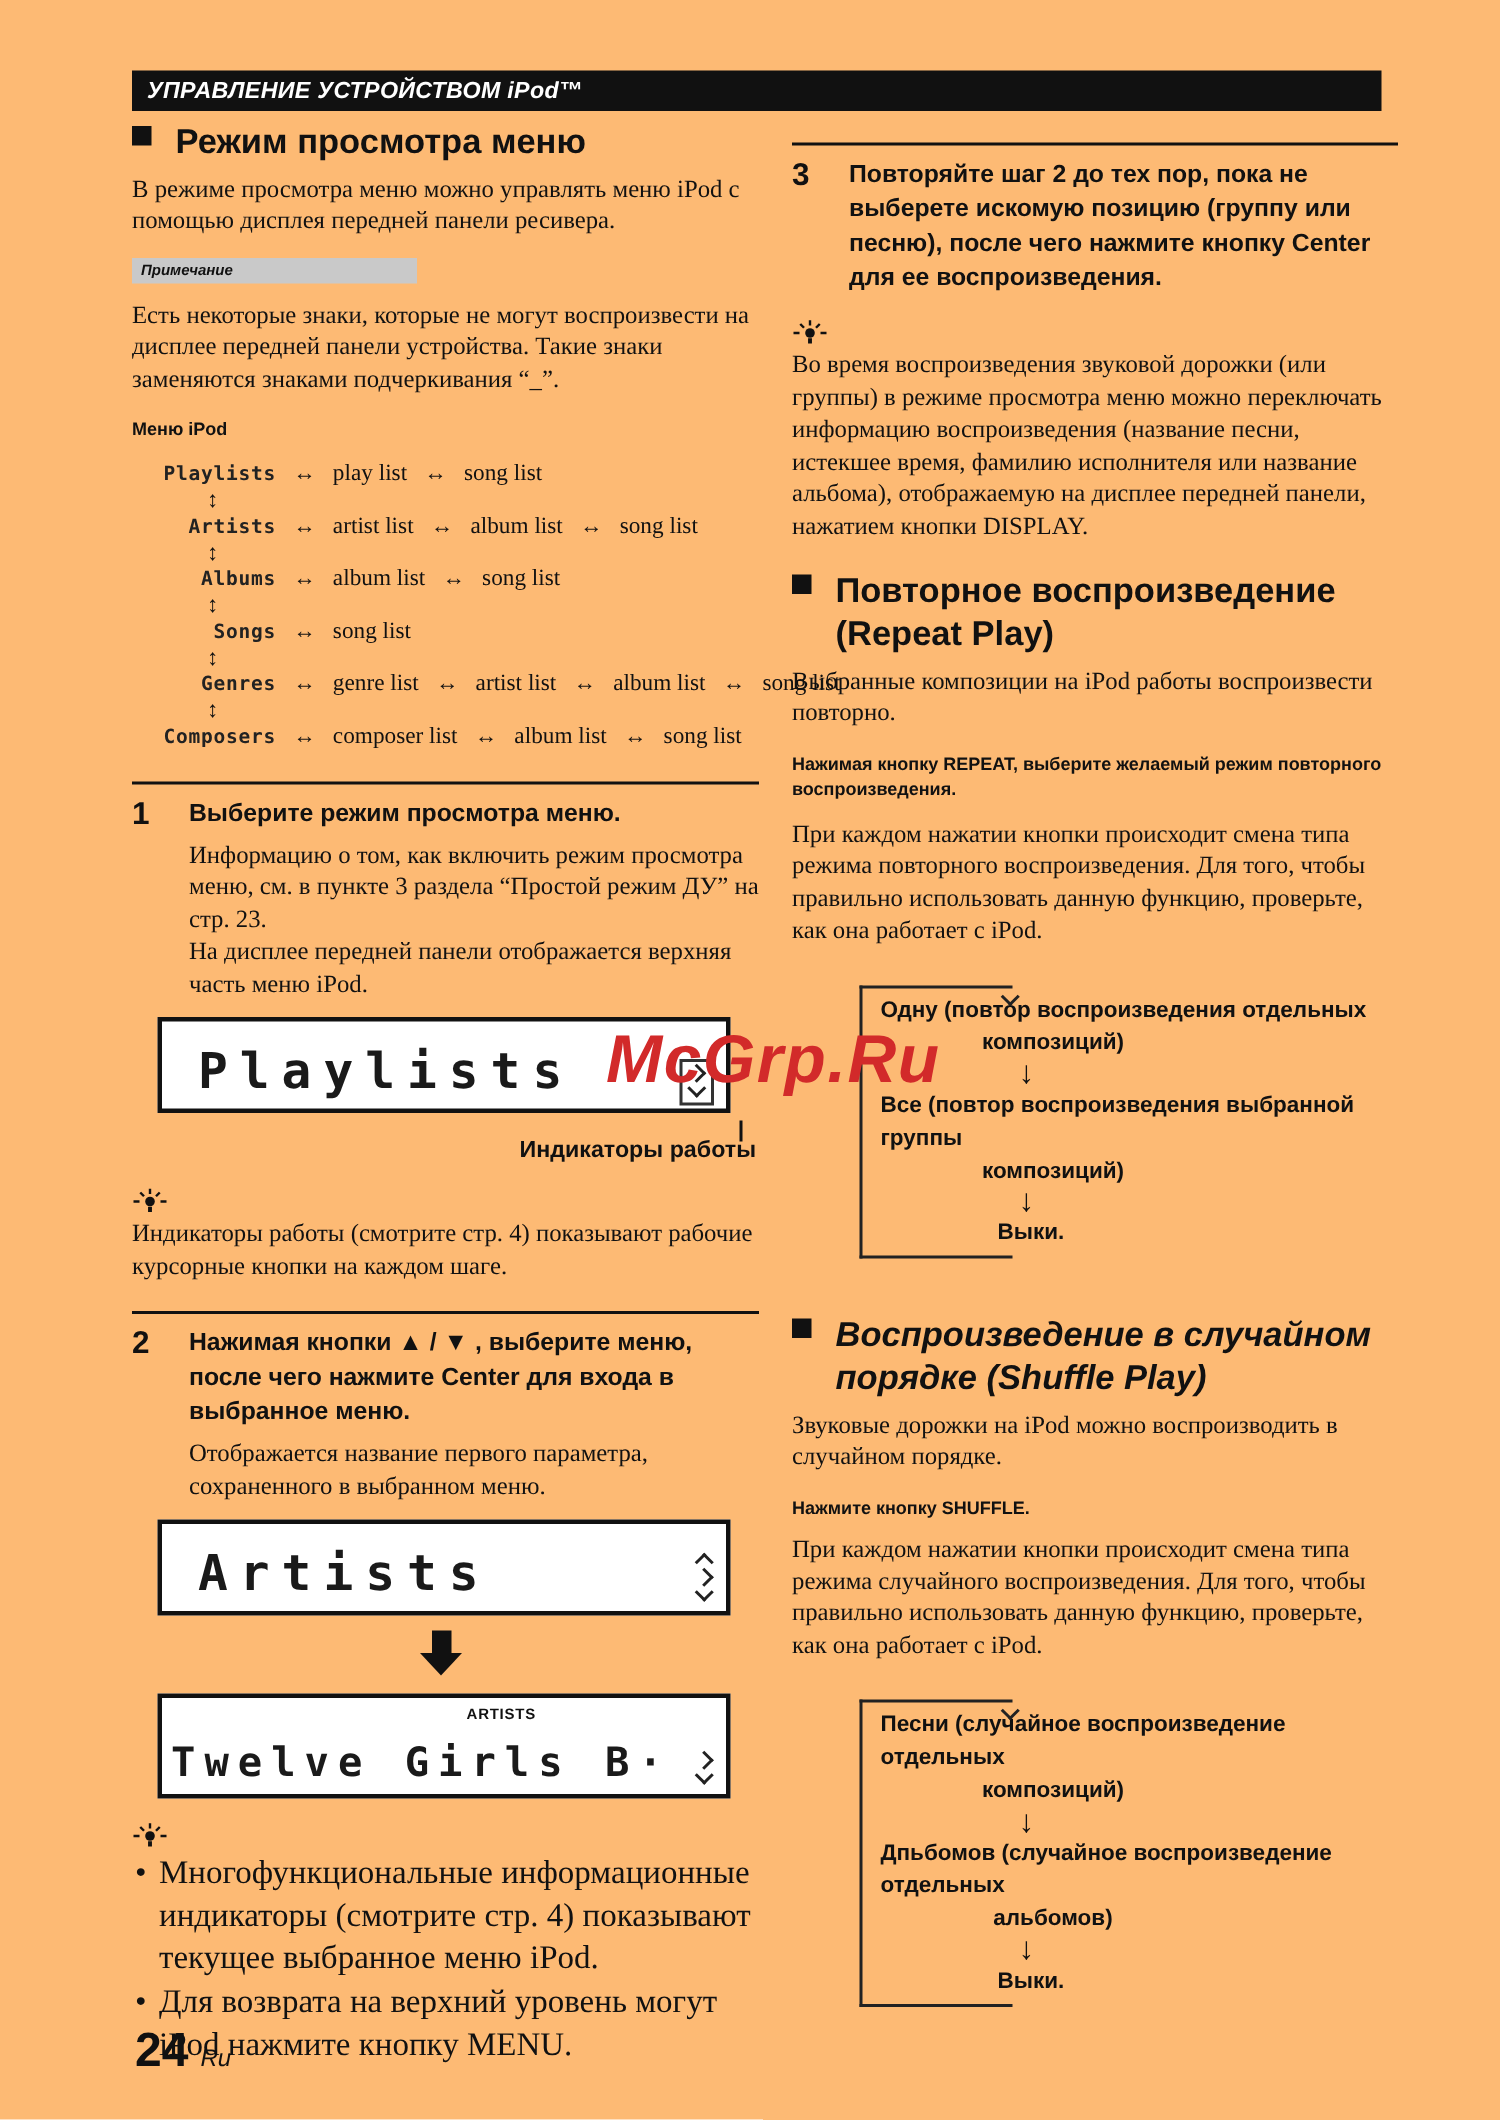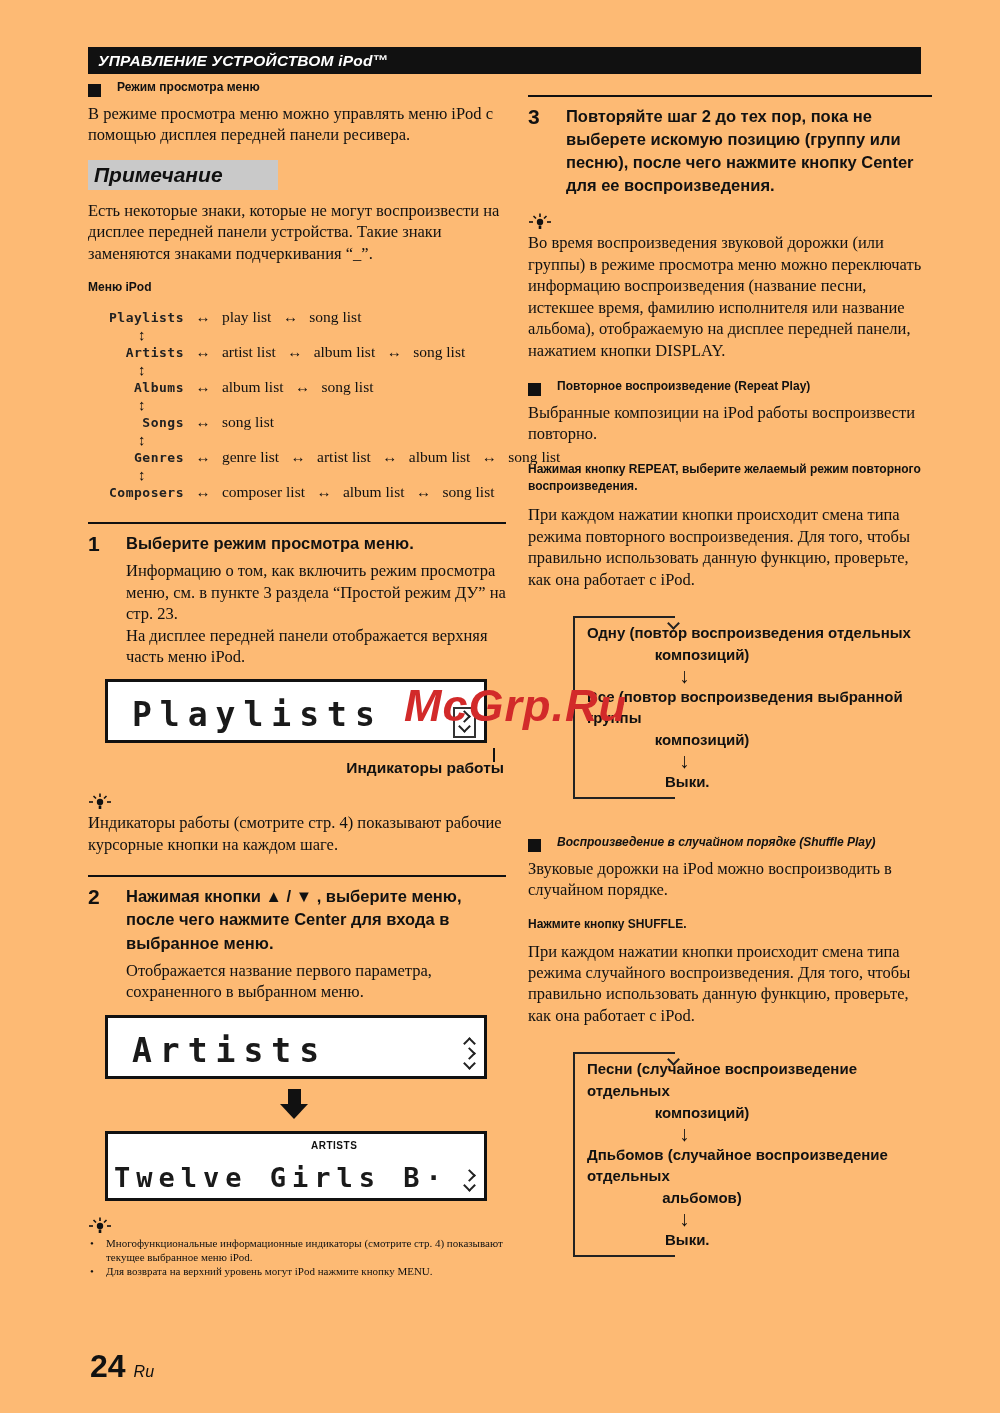--- a/index.html
+++ b/index.html
@@ -10,27 +10,27 @@
   
   .header-bar { position:absolute; left:88px; top:47px; width:833px; height:27px;
     background:#111; color:#fff; font-style:italic; font-weight:bold; font-size:15.5px;
     line-height:27px; padding-left:10px; letter-spacing:.2px; }
 
   
   .col-left  { position:absolute; left:88px;  top:80px; width:418px; }
   .col-right { position:absolute; left:528px; top:85px; width:404px; }
 
   
-  .sec-head { display:flex; gap:16px; font-weight:bold; font-size:12px; line-height:1.25; margin-bottom:6px;text-align:center; }
+  .sec-head { display:flex; gap:16px; font-weight:bold; font-size:23px; line-height:1.25; margin-bottom:6px; }
   .sq { flex:0 0 13px; width:13px; height:13px; background:#111; margin-top:4px; }
 
   .serif { font-family:"Liberation Serif", serif; font-size:16.5px; line-height:1.3; }
 
   .note-label { display:inline-block; background:#c9c9c9; font-style:italic; font-weight:bold;
-    font-size:21px; padding:3px 12px 3px 6px; margin:14px 0 10px 0; min-width:190px; }
+    font-size:10px; padding:3px 12px 3px 6px; margin:14px 0 10px 0; min-width:190px; }
 
   .bold-head { font-weight:bold; font-size:12px; margin:16px 0 10px 0; }
 
   
   .menu-tree { margin-top:14px; margin-bottom:20px; }
   .menu-row { white-space:nowrap; line-height:18px; }
   .menu-name { display:inline-block; width:96px; text-align:right;
     font-family:"DejaVu Sans Mono", monospace; font-size:13px; font-weight:bold; color:#222; letter-spacing:.5px; }
   .h-arrow { font-weight:bold; font-size:15px; margin:0 7px; }
   .menu-item { font-family:"Liberation Serif", serif; font-size:15.5px; }
@@ -58,21 +58,21 @@
   .chev-stack { position:absolute; right:10px; bottom:8px; display:flex; flex-direction:column; align-items:center; gap:1px; }
   .chev-plate { position:absolute; right:8px; bottom:2px; border:2.5px solid #333; padding:3px 5px 5px 5px;
     display:flex; flex-direction:column; align-items:center; gap:1px; background:#fff; }
   .leader { position:absolute; left:385px; top:66px; width:2px; height:14px; background:#111; }
   .lcd-callout { text-align:right; font-weight:bold; font-size:15.5px; margin:16px 2px 0 0; }
 
   
   .tip-row { margin-top:16px; }
   .tip-icon { display:block; margin-bottom:2px; }
   .bullets { list-style:none; }
-  .bullets li { font-family:"Liberation Serif", serif; font-size:11px; line-height:1.3;
+  .bullets li { font-family:"Liberation Serif", serif; font-size:22px; line-height:1.3;
     padding-left:18px; position:relative; }
   .bullets li::before { content:"•"; position:absolute; left:2px; }
 
   
   .big-arrow { margin:10px 0 0 192px; width:0; }
   .big-arrow .bar { width:13px; height:15px; background:#111; margin-left:8px; }
   .big-arrow .head { width:0; height:0; border-left:14px solid transparent; border-right:14px solid transparent;
     border-top:15px solid #111; }
 
   

